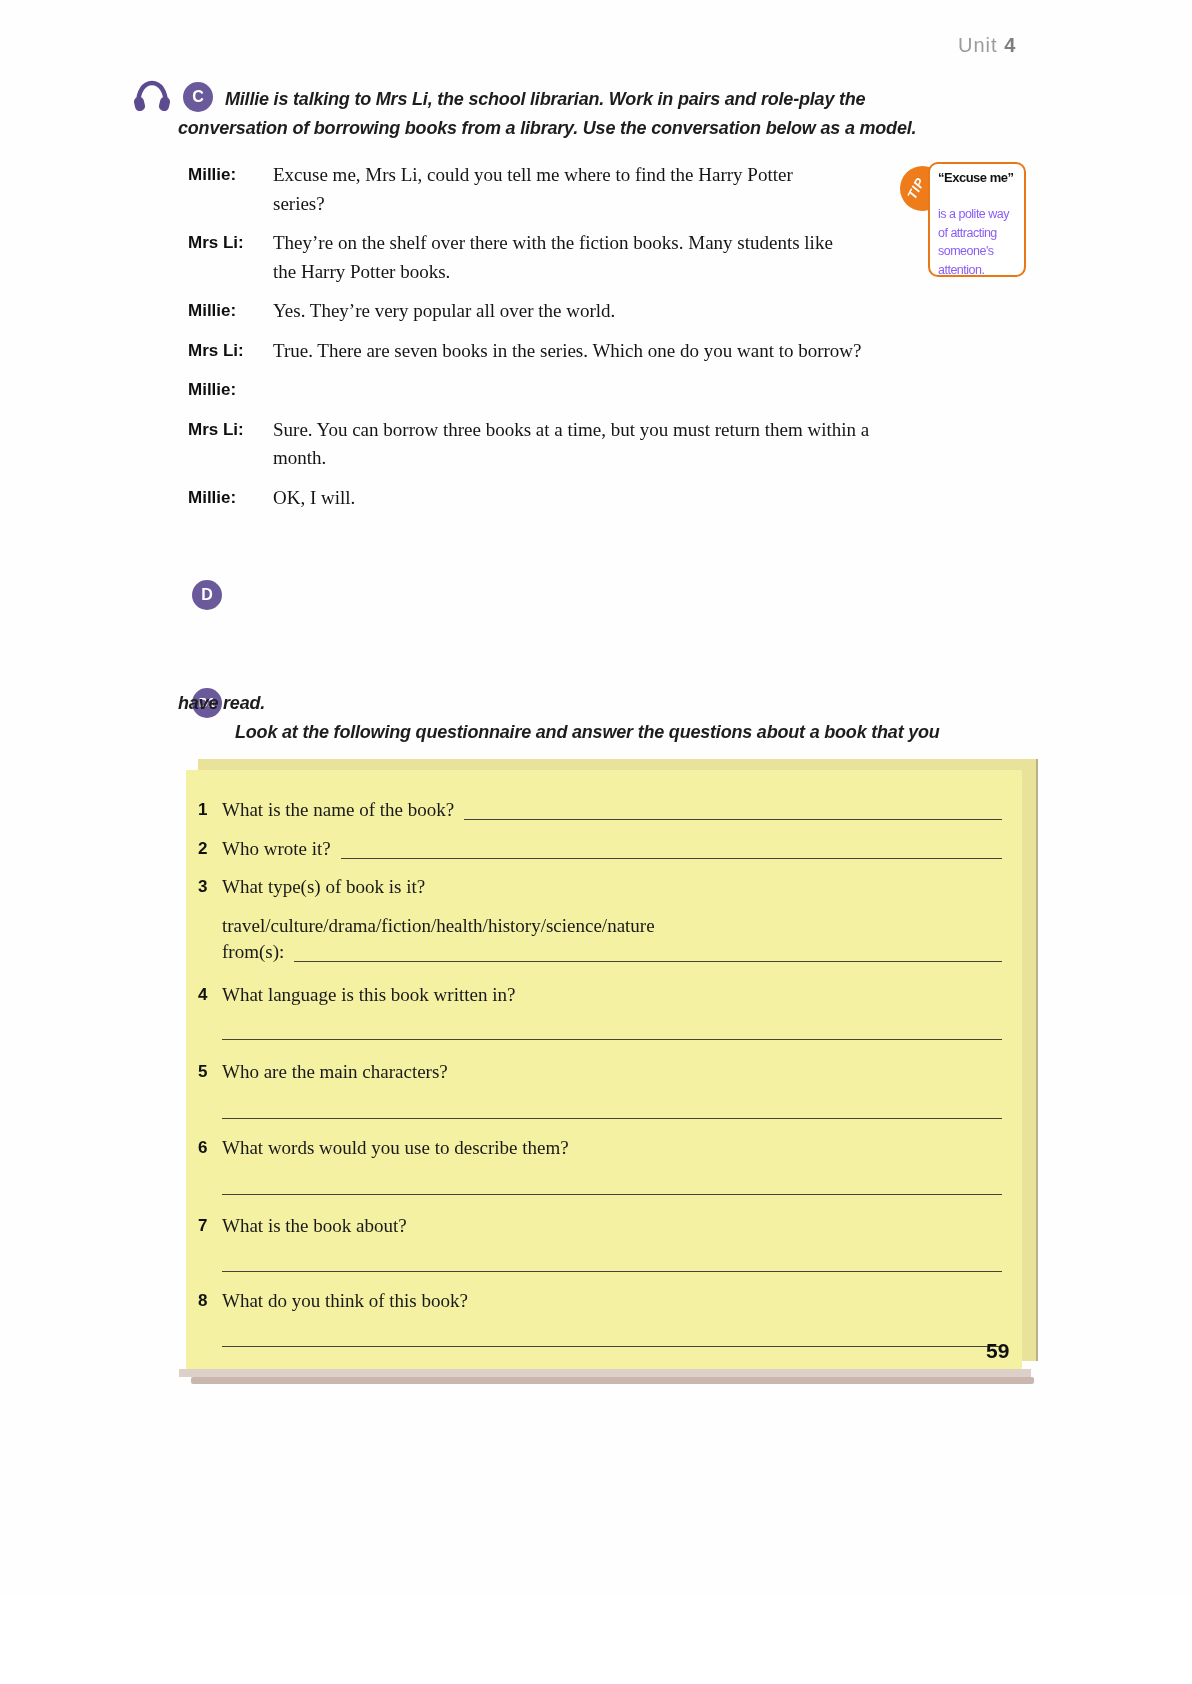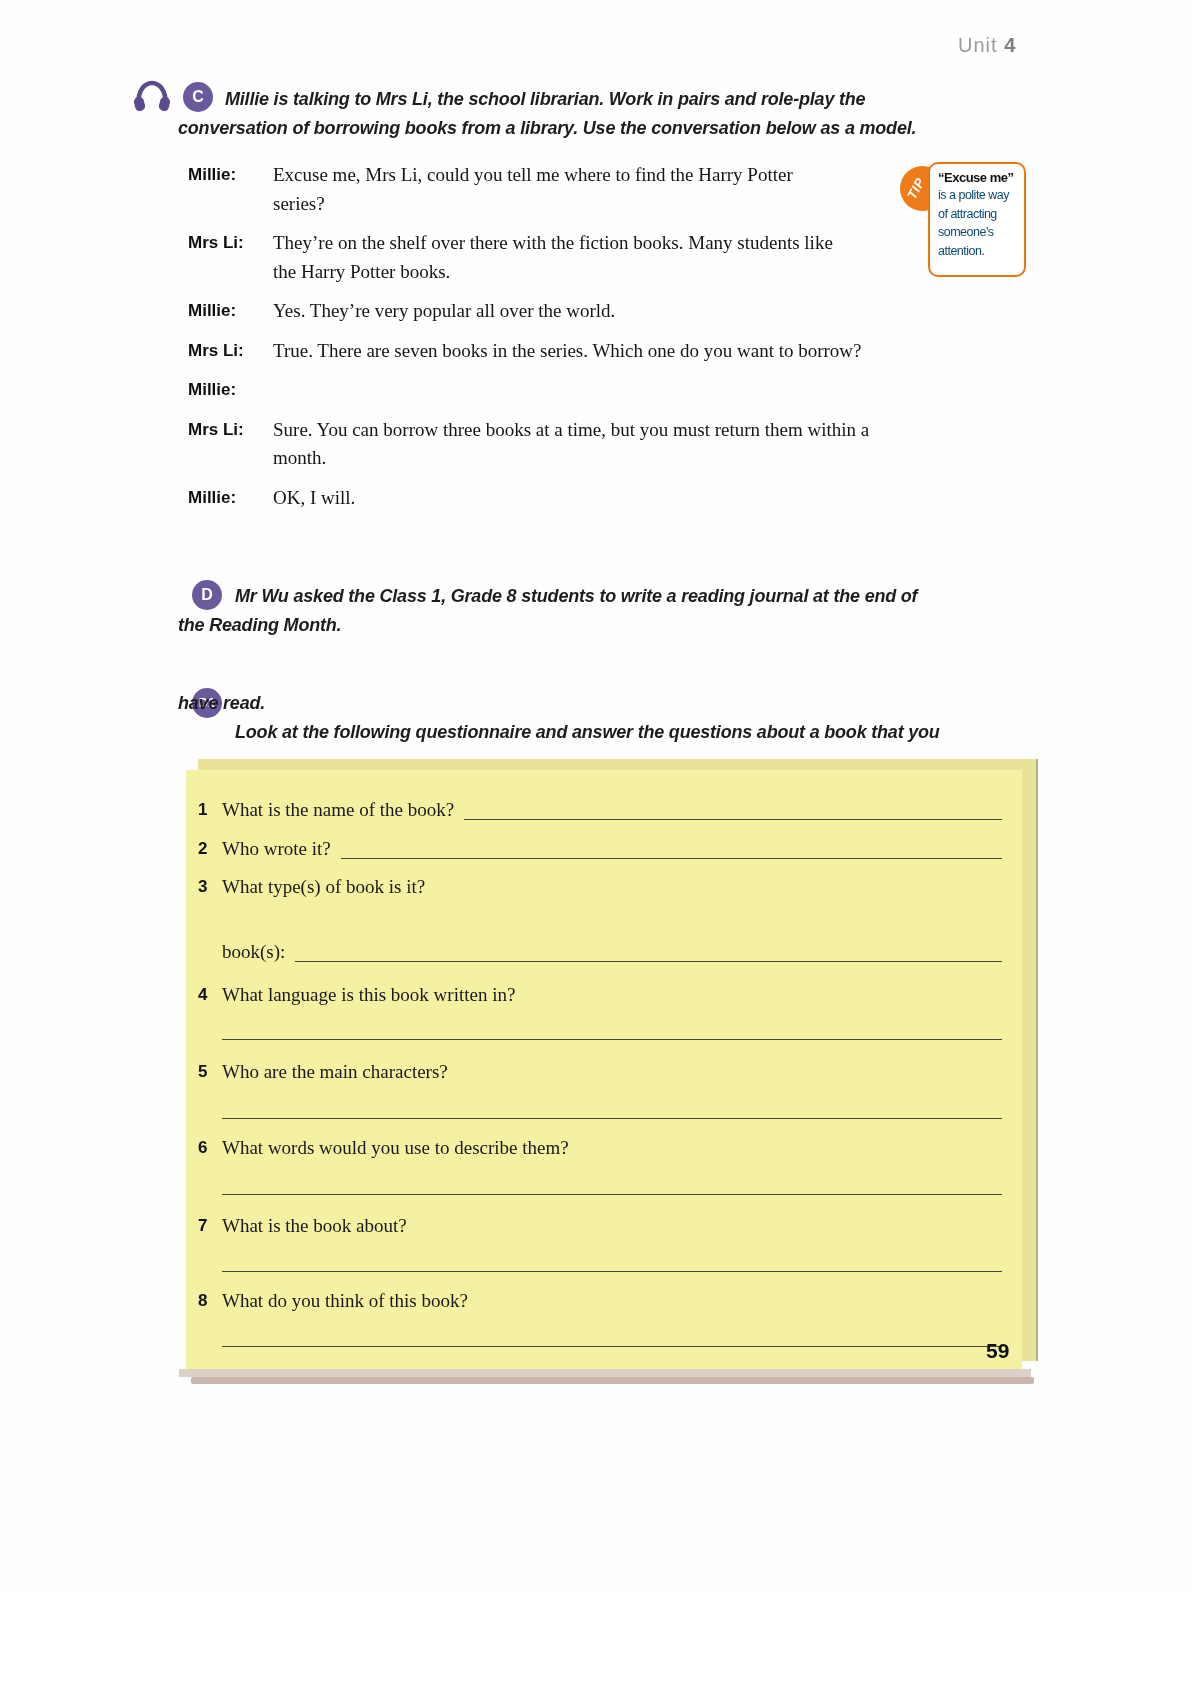--- a/index.html
+++ b/index.html
@@ -29,21 +29,21 @@
   
   .tip-circle { position:absolute; left:900px; top:166px; width:45px; height:45px;
                 border-radius:50%; background:#ee7c1a; }
   .tip-circle span { position:absolute; left:5px; top:15px; color:#fff;
                      font:bold italic 13px "Liberation Sans", sans-serif;
                      transform:rotate(-62deg); letter-spacing:0.5px; }
   .tip-box { position:absolute; left:928px; top:162px; width:98px; height:115px;
              box-sizing:border-box; background:#ffffff; border:2.5px solid #e87716;
              border-radius:10px; padding:5px 6px 4px 8px; }
   .tip-title { font:bold 13px/17px "Liberation Sans", sans-serif; letter-spacing:-0.5px; color:#111; }
-  .tip-body  { font:12.5px/18.5px "Liberation Sans", sans-serif; letter-spacing:-0.5px; color:#0c4a6e; }
+  .tip-body  { font:12.5px/18.5px "Liberation Sans", sans-serif; letter-spacing:-0.5px; color:#8b5cf6;margin-top:19px; }
   
   .card-behind { position:absolute; left:198px; top:759px; width:838px; height:602px;
                  background:#e9e29b; border-right:2px solid #b9b086; }
   .stack1 { position:absolute; left:179px; top:1369px; width:852px; height:8px; background:#ddd0c8; }
   .stack2 { position:absolute; left:191px; top:1377px; width:843px; height:7px; background:#c9b7af; border-radius:2px; }
   .card { position:absolute; left:186px; top:770px; width:836px; height:599px; background:#f4f1a3; }
   .qrow { position:absolute; left:12px; right:20px; display:flex;
           font:19px/28px "Liberation Serif", serif; color:#191919; }
   .qnum { width:24px; flex:none; font:bold 17px/28px "Liberation Sans", sans-serif; color:#111; }
   .qtext { white-space:nowrap; }
@@ -105,24 +105,20 @@
 
   <div class="tip-circle">
       <span>TIP</span>
     </div>
   <div class="tip-box">
     <div class="tip-title">“Excuse me”</div>
     <div class="tip-body">is a polite way of attracting someone's attention.</div>
   </div>
 
   <div class="badge" style="left:192px; top:580px;">D</div>
-  <div class="instr" style="left:178px; top:582px; width:800px;">
-    <div style="text-indent:57px;">Mr Wu asked the Class 1, Grade 8 students to write a reading journal at the end of</div>
-    <div>the Reading Month.</div>
-  </div>
 
   <div class="badge small" style="left:192px; top:688px;">D1</div>
   <div class="instr" style="left:178px; top:689px; width:800px;">
     <div>have read.</div>
     <div style="text-indent:57px;">Look at the following questionnaire and answer the questions about a book that you</div>
   </div>
 
   <div class="card-behind"></div>
   <div class="stack1"></div>
   <div class="stack2"></div>
@@ -137,22 +133,23 @@
     <div class="qrow" style="top:65px;">
       <span class="qnum">2</span>
       <span class="qtext">Who wrote it?</span>
       <span class="qblank"></span>
     </div>
 
     <div class="qrow" style="top:103px;">
       <span class="qnum">3</span>
       <span class="qtext">What type(s) of book is it?</span>
     </div>
+    <div class="qsub" style="top:142px;">travel/culture/drama/fiction/health/history/science/nature</div>
     <div class="qsub flex" style="top:168px;">
-      <span class="qtext">book(s):</span>
+      <span class="qtext">from(s):</span>
       <span class="qblank"></span>
     </div>
 
     <div class="qrow" style="top:211px;">
       <span class="qnum">4</span>
       <span class="qtext">What language is this book written in?</span>
     </div>
     <div class="quline" style="top:269px;"></div>
 
     <div class="qrow" style="top:288px;">

